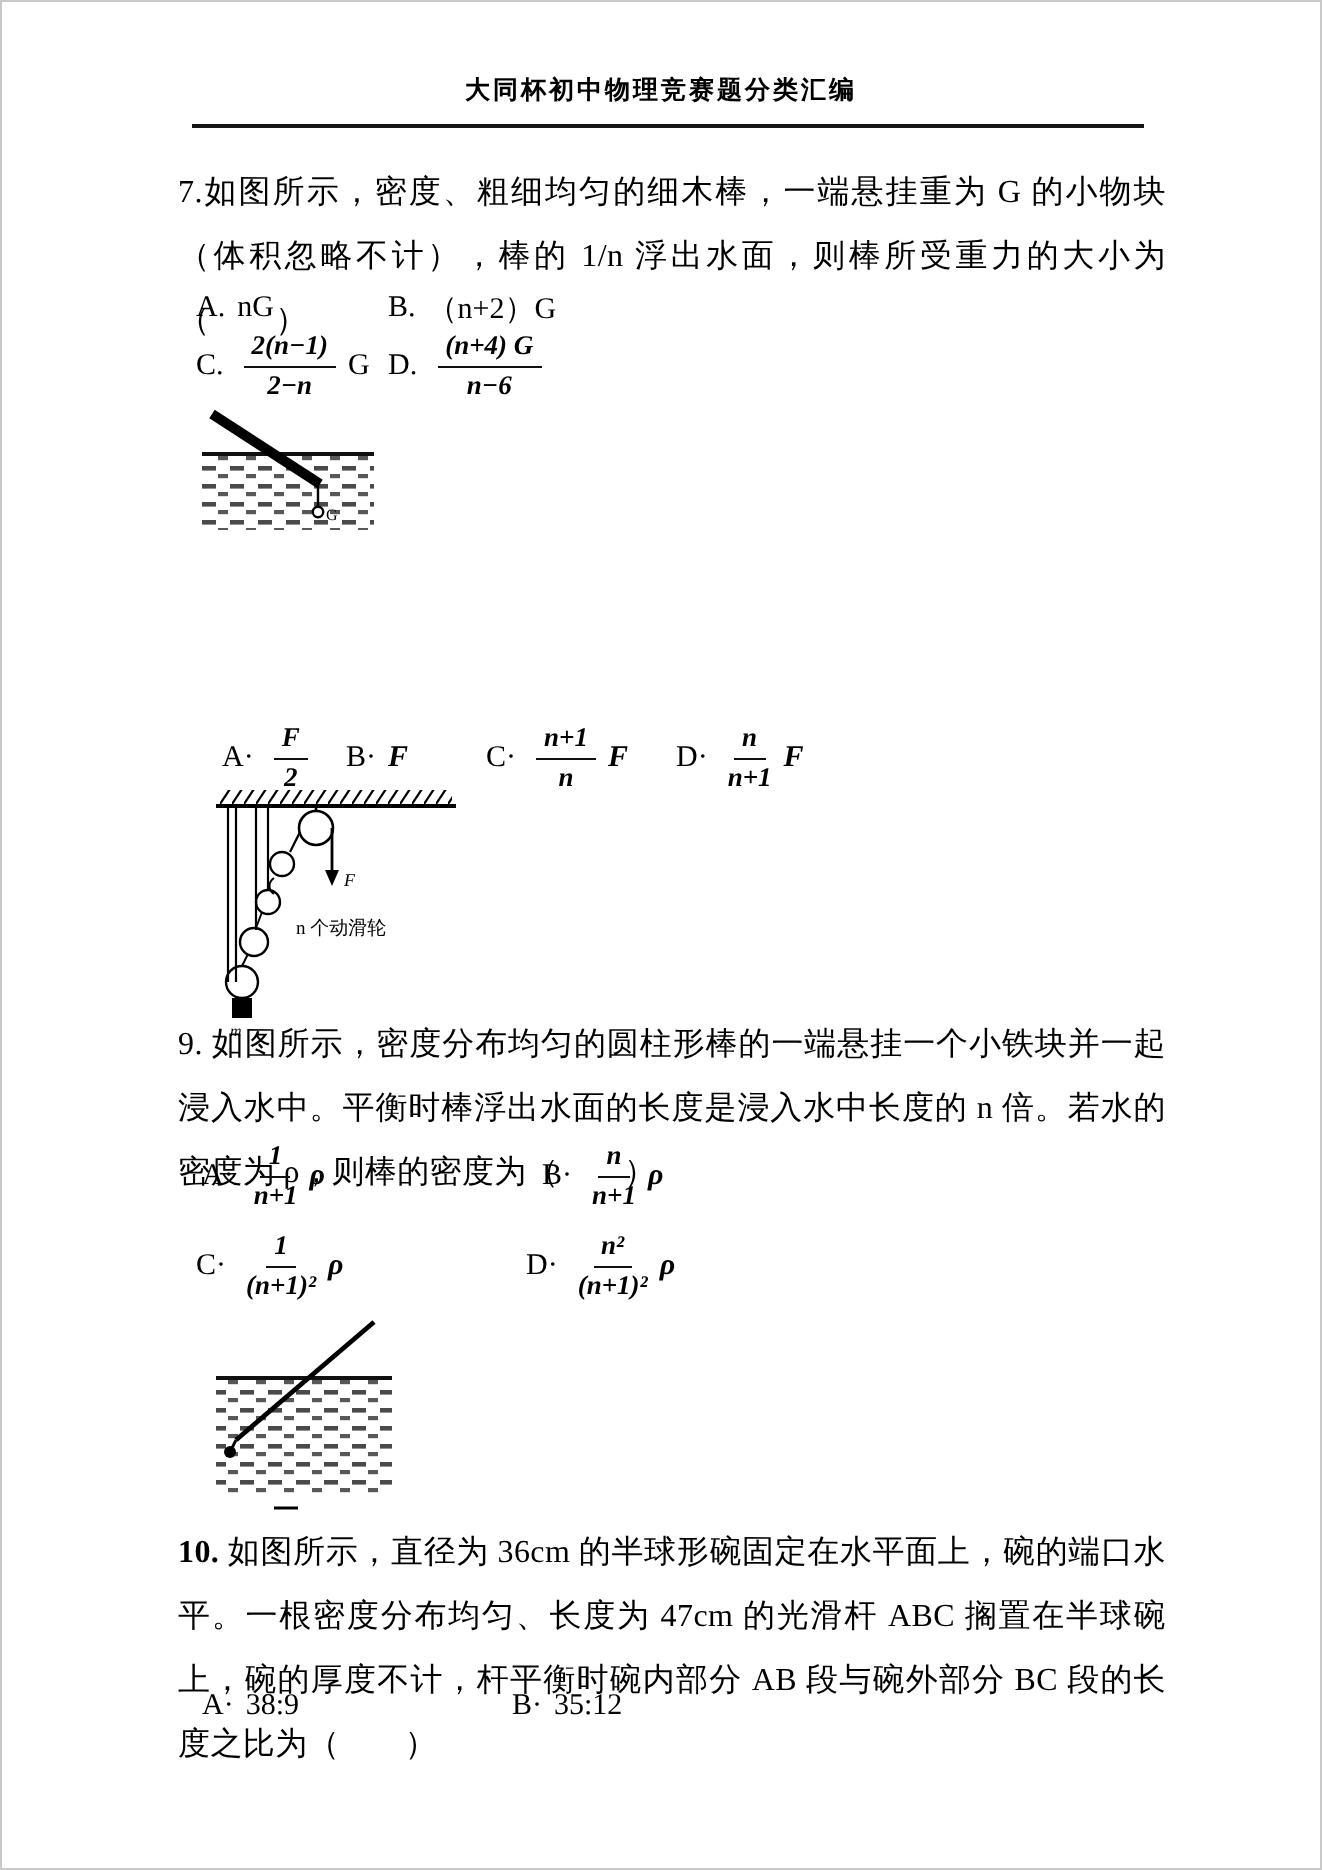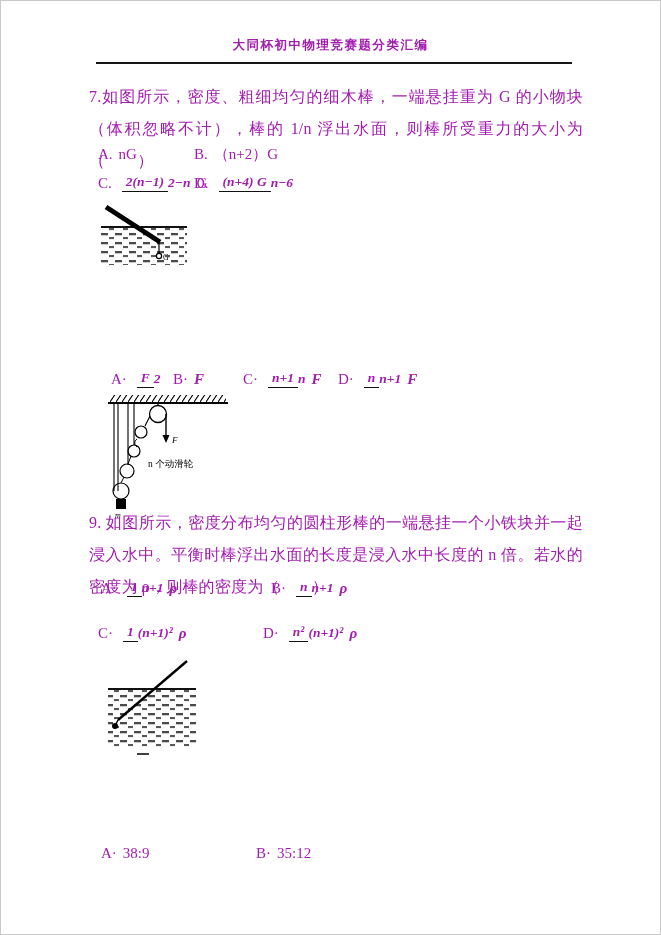--- a/index.html
+++ b/index.html
@@ -1,36 +1,36 @@
 <!DOCTYPE html>
 <html><head>
 <meta charset="utf-8">
 <style>
   html,body { margin:0; padding:0; background:#ffffff; }
   .page {
     position:relative; width:659px; height:933px;
     border:1px solid #c9c9c9; background:#ffffff; overflow:hidden;
-    font-family:"Liberation Serif","DejaVu Serif",serif; color:#a21caf;
+    font-family:"Liberation Serif","DejaVu Serif",serif; color:#000000;
   }
   .doc-title {
     position:absolute; top:36px; left:0; width:100%;
     text-align:center; font-size:12.5px; font-weight:bold; letter-spacing:1.5px;
   }
   .title-rule { position:absolute; top:61px; left:95px; width:476px; height:2px; background:#151515; }
   .qtext {
     position:absolute; left:88px; width:494px;
     font-size:16px; line-height:32px; text-align:justify; letter-spacing:0.2px;
   }
   .qnum-bold { font-weight:bold; }
   .optrow { position:absolute; display:flex; align-items:center; font-size:15px; }
   .opt { display:inline-flex; align-items:center; white-space:nowrap; }
   .opt .lbl { margin-right:6px; }
   .mathv { font-style:italic; font-weight:bold; }
   .frac {
-    display:inline-flex; flex-direction:row; align-items:center;
+    display:inline-flex; flex-direction:column; align-items:center;
     vertical-align:middle; font-style:italic; font-weight:bold;
     font-size:13.5px; line-height:1.2; margin:0 4px;justify-content:center;
   }
   .frac .num { padding:0 4px 1px 4px; border-bottom:1.6px solid #111; }
   .frac .den { padding-top:1px; }
   .suffix { margin-left:2px; }
   .figure { position:absolute; }
   svg text { font-family:"Liberation Serif","DejaVu Serif",serif; }
 </style>
 </head>
@@ -196,20 +196,21 @@
       </pattern>
     </defs>
     <rect x="3" y="33" width="88" height="59" fill="url(#water9)"></rect>
     <line x1="3" y1="32" x2="91" y2="32" stroke="#111" stroke-width="2"></line>
     <line x1="82" y1="4" x2="13" y2="63" stroke="#000" stroke-width="2.4"></line>
     <line x1="13" y1="63" x2="11" y2="67" stroke="#000" stroke-width="1.4"></line>
     <circle cx="10" cy="69" r="3" fill="#000"></circle>
     <line x1="32" y1="97" x2="44" y2="97" stroke="#000" stroke-width="1.5"></line>
   </svg>
 
+  <div class="qtext" style="top:760px;"><span class="qnum-bold">10.</span><span> 如图所示，直径为 36cm 的半球形碗固定在水平面上，碗的端口水平。一根密度分布均匀、长度为 47cm 的光滑杆 ABC 搁置在半球碗上，碗的厚度不计，杆平衡时碗内部分 AB 段与碗外部分 BC 段的长度之比为（　　）</span></div>
 
   <div class="optrow" style="top:840px; left:100px; height:24px;">
     <span class="opt" style="width:155px;">
         <span class="lbl">A·</span>
         <span>38:9</span>
       </span>
     <span class="opt">
         <span class="lbl">B·</span>
         <span>35:12</span>
       </span>

